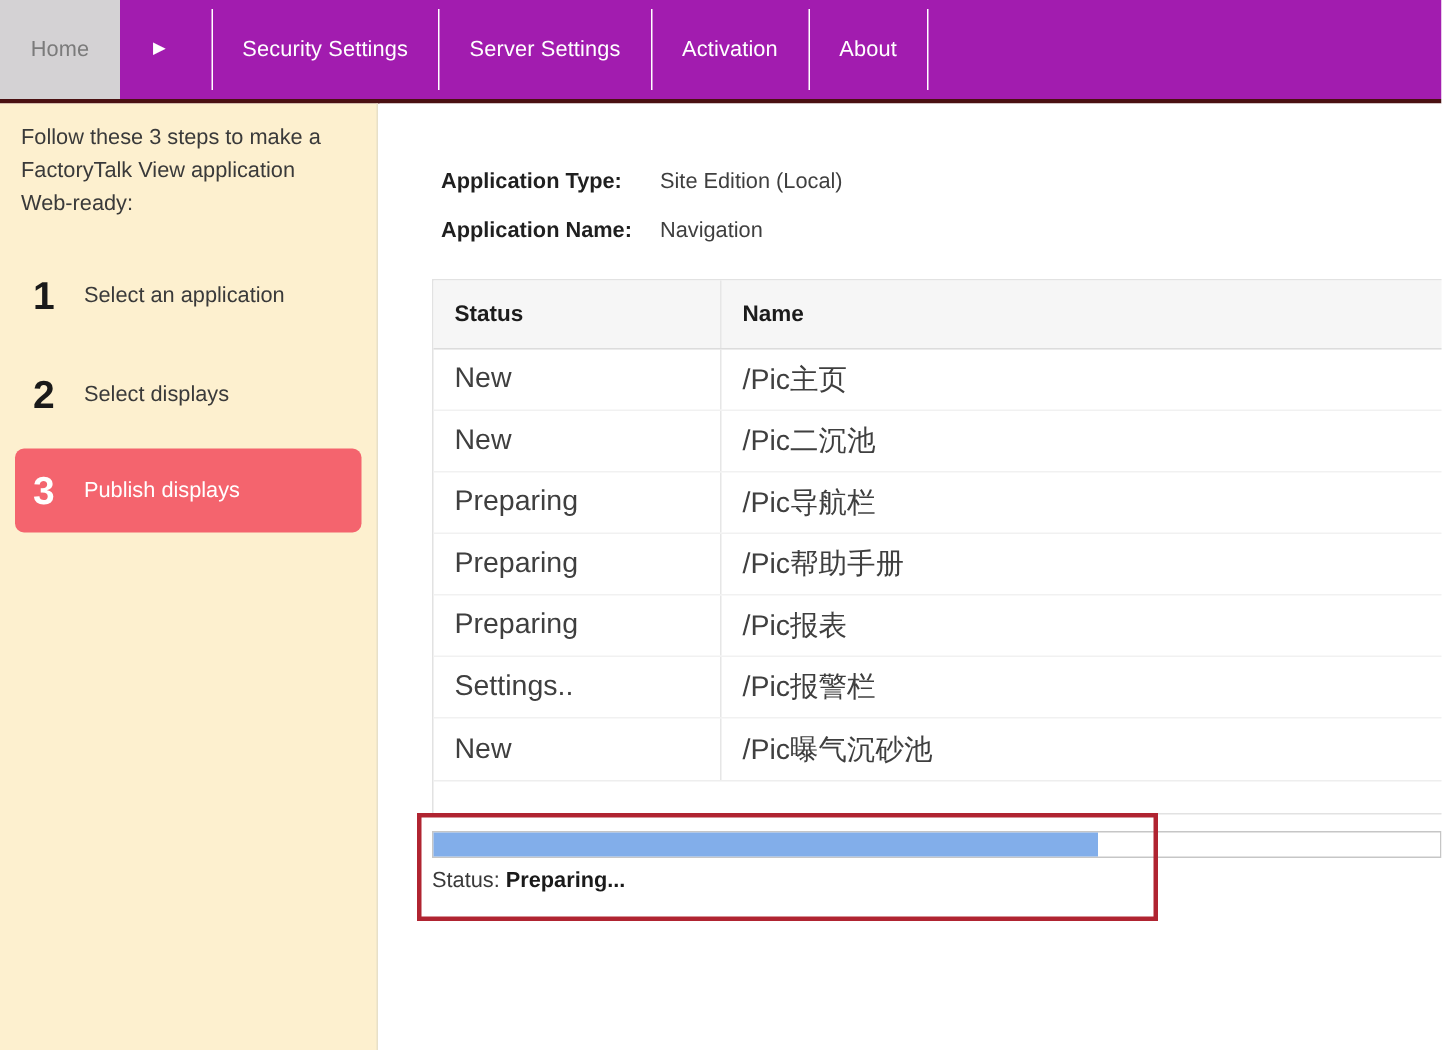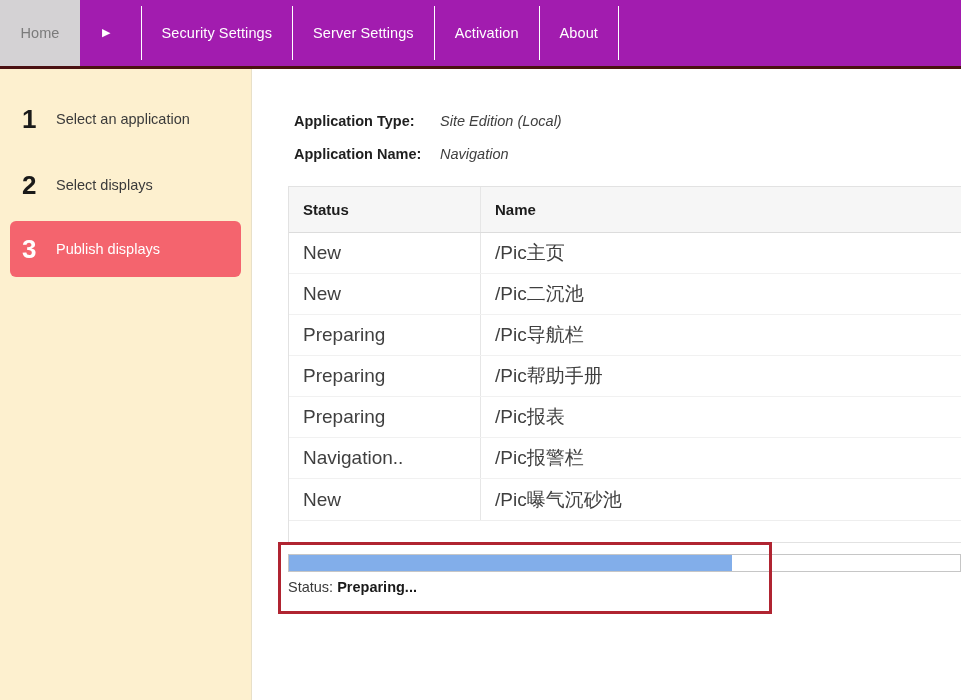--- a/index.html
+++ b/index.html
@@ -136,21 +136,20 @@
   .info-label {
     font-size: 14.5px;
     font-weight: bold;
     color: #1f1f1f;
     width: 146px;
     flex: 0 0 146px;
   }
   .info-value {
     font-size: 14.5px;
     color: #3f3f3f;
-    font-style: italic;
   }
 
   
   #display-table {
     position: absolute;
     left: 35px; top: 117px;
     width: 700px;
     border: 1px solid #e2e2e2;
     border-right: none;
     background: #ffffff;
@@ -266,20 +265,21 @@
       <span>About</span>
     </div>
 
     <div class="nav-sep"></div>
 
     <div id="nav-filler"></div>
   </div>
   <div id="nav-underline"></div>
 
   <div id="sidebar">
+    <div id="sidebar-intro">Follow these 3 steps to make a FactoryTalk View application Web-ready:</div>
 
     <div class="step" id="step1">
       <span class="step-num">1</span>
       <span class="step-label">Select an application</span>
     </div>
 
     <div class="step" id="step2">
       <span class="step-num">2</span>
       <span class="step-label">Select displays</span>
     </div>
@@ -323,21 +323,21 @@
           </div>
           <div class="trow">
             <div class="td col-status">Preparing</div>
             <div class="td col-name">/Pic帮助手册</div>
           </div>
           <div class="trow">
             <div class="td col-status">Preparing</div>
             <div class="td col-name">/Pic报表</div>
           </div>
           <div class="trow">
-            <div class="td col-status">Navigation..</div>
+            <div class="td col-status">Settings..</div>
             <div class="td col-name">/Pic报警栏</div>
           </div>
           <div class="trow">
             <div class="td col-status">New</div>
             <div class="td col-name">/Pic曝气沉砂池</div>
           </div>
         </div>
       <div id="table-foot"></div>
     </div>
 

